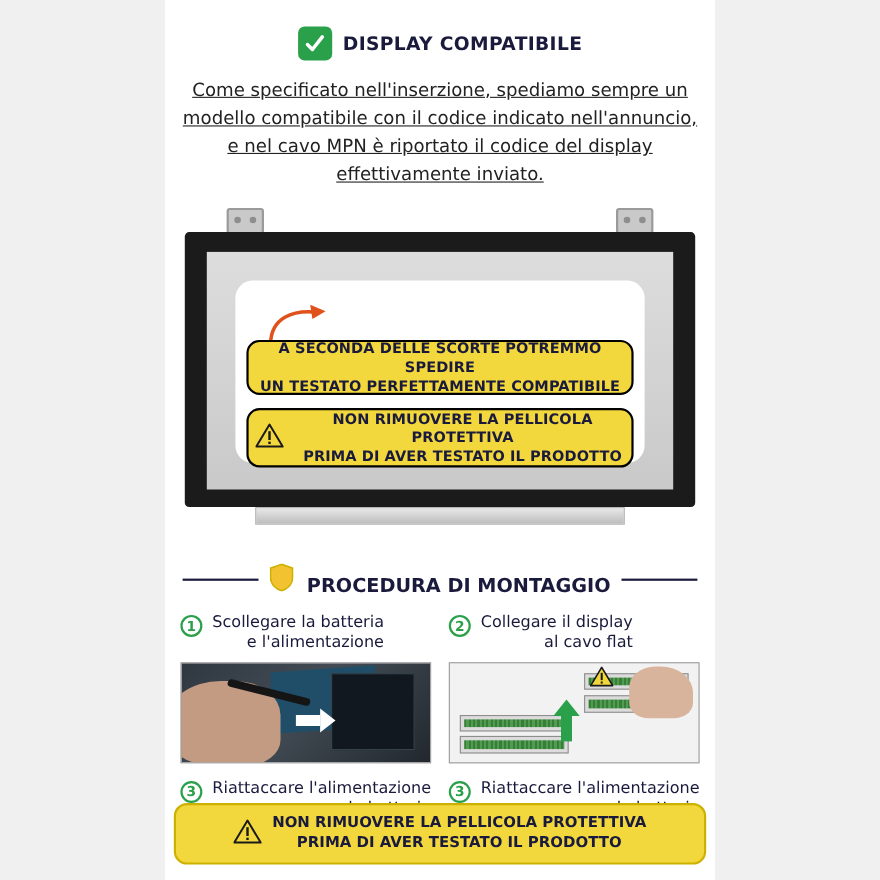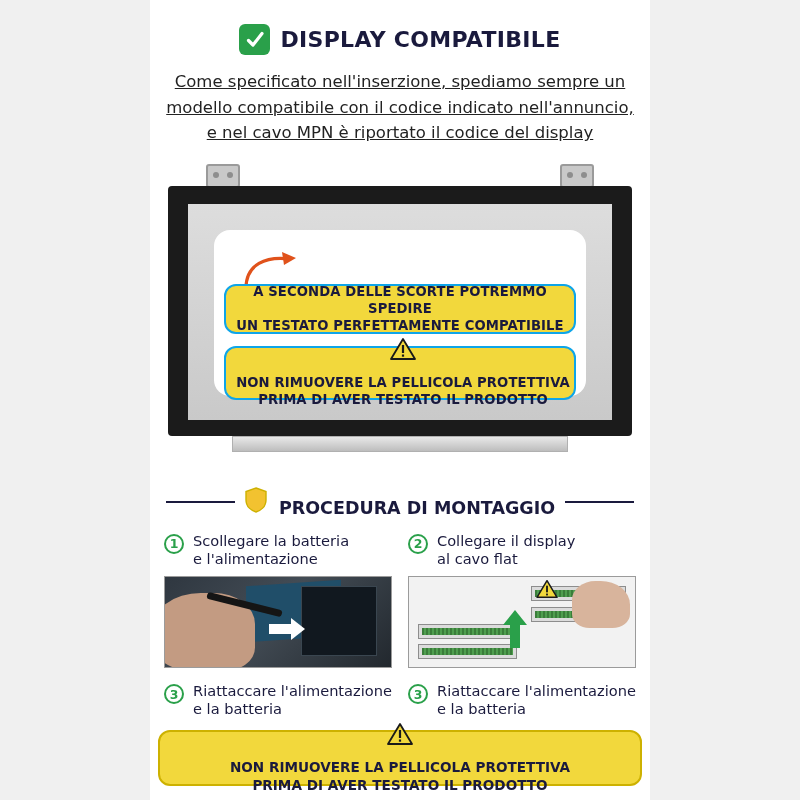--- a/index.html
+++ b/index.html
@@ -54,21 +54,21 @@
     height: 31px;
     border-radius: 6px;
     background: #2aa04a;
     display: flex;
     align-items: center;
     justify-content: center;
     flex: 0 0 auto;
   }
   .check-badge svg { display: block; }
   .header-title {
-    font-size: 22px;
+    font-size: 17px;
     font-weight: bold;
     color: #1a1a3d;
     letter-spacing: .3px;
   }
 
   .intro {
     margin: 14px 4px 0 4px;
     text-align: center;
     color: #222;
     font-size: 16.5px;
@@ -149,21 +149,21 @@
     left: 78px;
     top: 86px;
     width: 60px;
     height: 40px;
   }
 
   .yellow-box {
     position: absolute;
     box-sizing: border-box;
     background: #f2d83c;
-    border: 2px solid #0ea5e9;
+    border: 2px solid #000000;
     border-radius: 12px;
     color: #1a1a3d;
     font-weight: bold;
     text-align: center;
     display: flex;
     align-items: center;
     justify-content: center;
   }
   .yellow-box .lines {
     line-height: 1.3;
@@ -181,21 +181,20 @@
     top: 182px;
     right: 60px;
     height: 54px;
     padding-left: 6px;
   }
   .warn-row {
     display: flex;
     align-items: center;
     gap: 9px;
     justify-content: center;
-    flex-direction: column;
   }
   .tri {
     flex: 0 0 auto;
   }
 
   
   .mont-head {
     display: flex;
     align-items: center;
     gap: 10px;
@@ -242,20 +241,21 @@
     display: flex;
     align-items: center;
     justify-content: center;
     margin-top: 2px;
     box-sizing: border-box;
   }
   .step-text {
     font-size: 14.6px;
     color: #1a1a3d;
     line-height: 1.25;
+    text-align: right;
   }
   .photo {
     margin-top: 8px;
     height: 92px;
     border: 1px solid #9b9b9b;
     box-sizing: border-box;
     position: relative;
     overflow: hidden;
   }
   .photo.dark {
@@ -424,20 +424,21 @@
           <path d="M3.5 10.5 L8 15 L17 3.5" fill="none" stroke="#ffffff" stroke-width="3.2" stroke-linecap="round" stroke-linejoin="round"></path>
         </svg>
       </div>
       <div class="header-title">DISPLAY COMPATIBILE</div>
     </div>
 
     <div class="intro">
       <div>Come specificato nell'inserzione, spediamo sempre un</div>
       <div>modello compatibile con il codice indicato nell'annuncio,</div>
       <div>e nel cavo MPN è riportato il codice del display</div>
+      <div>effettivamente inviato.</div>
     </div>
 
     <div class="display-wrap">
       <div class="bracket left"></div>
       <div class="bracket right"></div>
 
       <div class="panel-outer">
         <div class="panel-inner">
           <div class="panel-screen"></div>
         </div>

